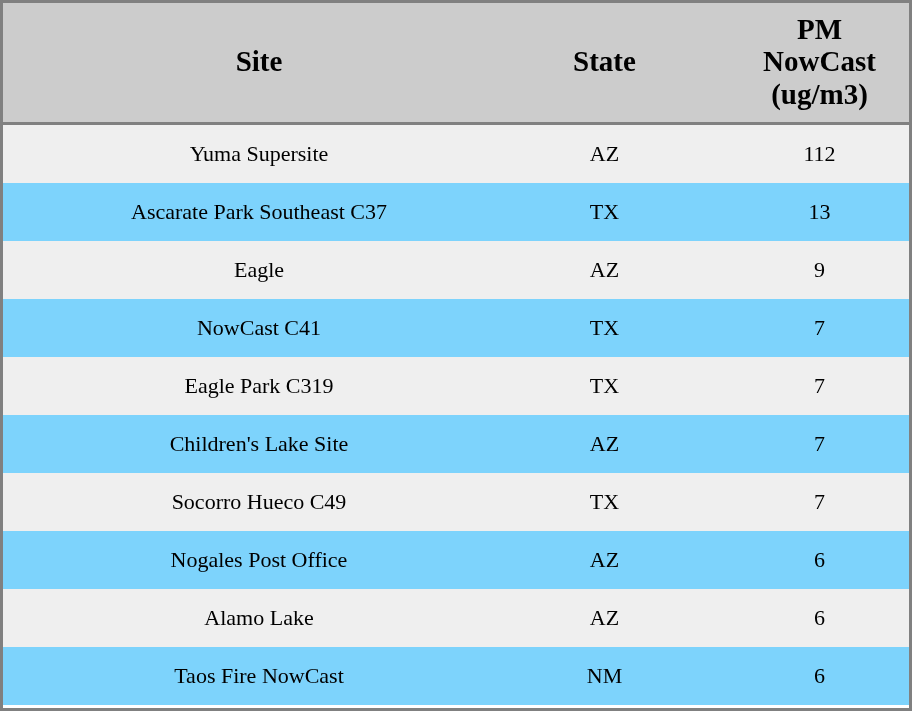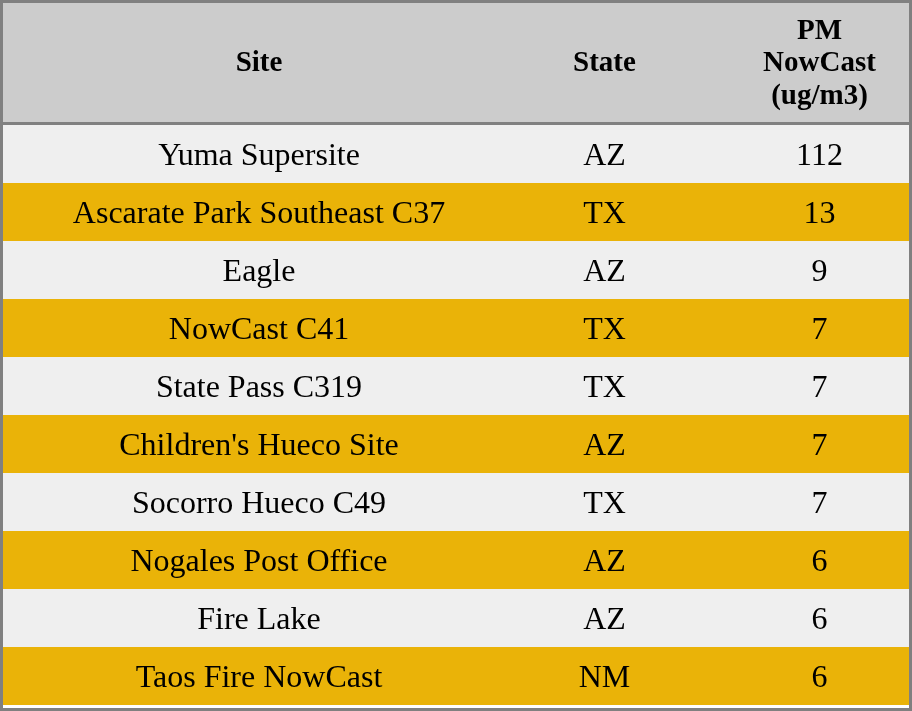--- a/index.html
+++ b/index.html
@@ -35,33 +35,33 @@
     vertical-align: middle;
     padding: 10px 6px 12px 6px;
     border-bottom: 3px solid #808080;
     font-family: "Liberation Serif", "DejaVu Serif", serif;
   }
   thead th.col-site { width: 500px; text-align: center; }
   thead th.col-state { width: 167px; font-family: Liberation Serif, serif; }
   thead th.col-value { width: 239px; }
 
   tbody td {
-    font-size: 32px;
+    font-size: 22px;
     color: #000000;
     text-align: center;
     vertical-align: middle;
     height: 58px;
     padding: 0 6px;
     font-family: "Liberation Serif", "DejaVu Serif", serif;
   }
   tbody tr.odd td {
     background: #efefef;
   }
   tbody tr.even td {
-    background: #eab308;
+    background: #7dd3fc;
   }
 </style>
 </head>
 <body>
 
 <div class="table-frame">
   <table class="data-table">
     <thead>
       <tr>
         <th class="col-site">
@@ -92,41 +92,41 @@
         <td>Eagle</td>
         <td>AZ</td>
         <td>9</td>
       </tr>
       <tr class="even">
         <td>NowCast C41</td>
         <td>TX</td>
         <td>7</td>
       </tr>
       <tr class="odd">
-        <td>State Pass C319</td>
+        <td>Eagle Park C319</td>
         <td>TX</td>
         <td>7</td>
       </tr>
       <tr class="even">
-        <td>Children's Hueco Site</td>
+        <td>Children's Lake Site</td>
         <td>AZ</td>
         <td>7</td>
       </tr>
       <tr class="odd">
         <td>Socorro Hueco C49</td>
         <td>TX</td>
         <td>7</td>
       </tr>
       <tr class="even">
         <td>Nogales Post Office</td>
         <td>AZ</td>
         <td>6</td>
       </tr>
       <tr class="odd">
-        <td>Fire Lake</td>
+        <td>Alamo Lake</td>
         <td>AZ</td>
         <td>6</td>
       </tr>
       <tr class="even">
         <td>Taos Fire NowCast</td>
         <td>NM</td>
         <td>6</td>
       </tr>
     </tbody>
   </table>

